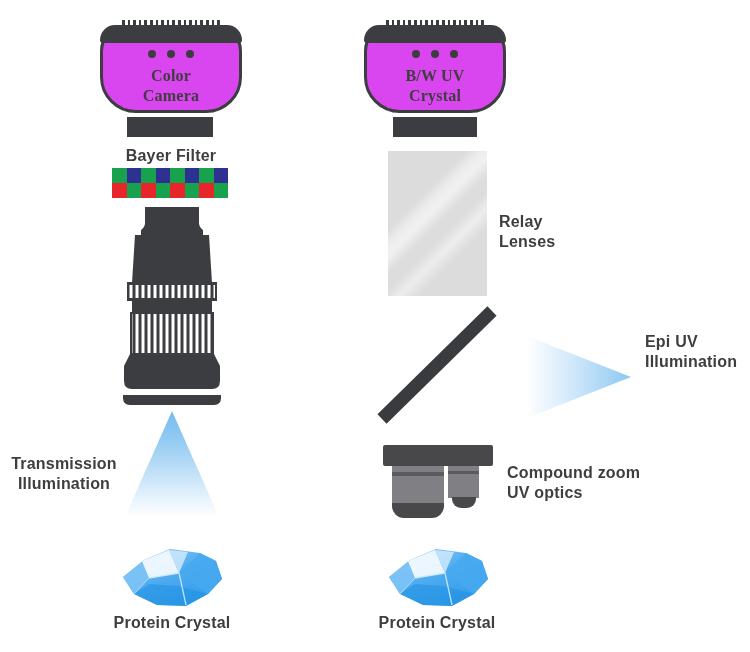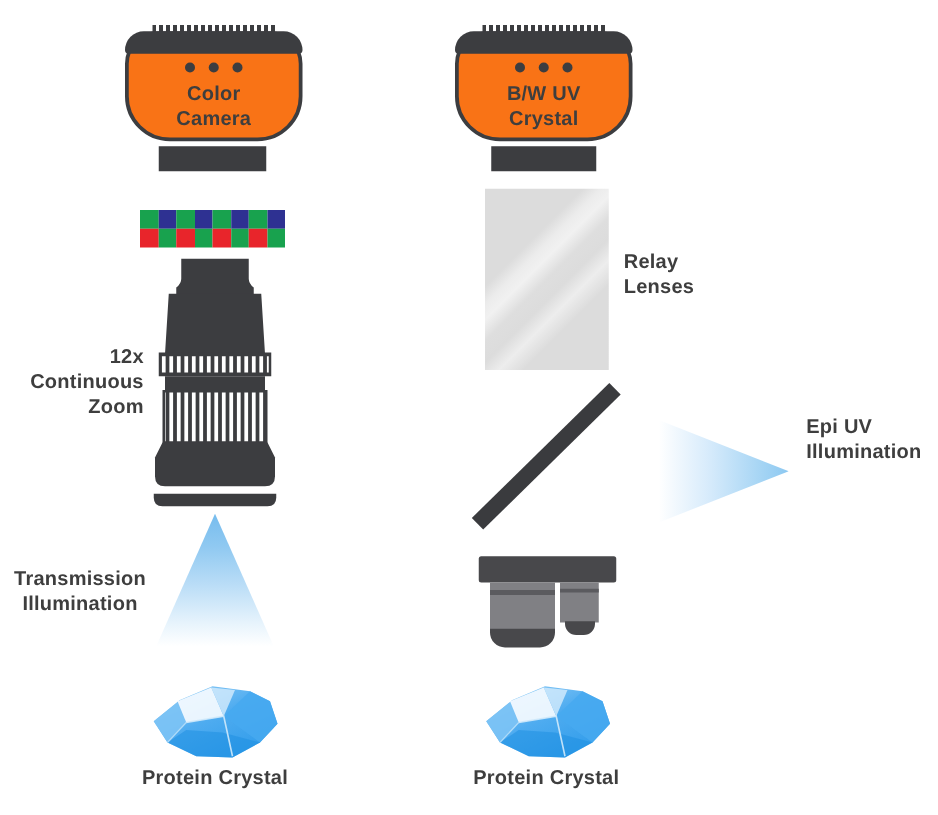--- a/index.html
+++ b/index.html
@@ -10,22 +10,22 @@
   .abs{position:absolute;}
   .label{
     font-weight:bold;font-size:16px;line-height:20px;
     white-space:pre-line;letter-spacing:.2px;color:#3e3e3e;
   }
   .center{text-align:center;}
   .right{text-align:right;}
 
   
   .camera{
-    position:absolute;width:142px;height:88px;background:#f97316;
-    border:3px solid #3c3d40;border-radius:26px 26px 36px 36px;box-sizing:border-box;
+    position:absolute;width:142px;height:88px;background:#d946ef;
+    border:3px solid #3c3d40;border-radius:26px 26px 36px 36px;box-sizing:border-box;font-family:Liberation Serif, serif;
   }
   .cam-cap{
     position:absolute;top:-3px;left:-3px;right:-3px;height:18px;
     background:#3c3d40;border-radius:26px 26px 5px 5px;
   }
   .cam-teeth{
     position:absolute;top:-8px;left:50%;transform:translateX(-50%);
     width:98px;height:6px;
     background:repeating-linear-gradient(90deg,#3c3d40 0 2.6px,transparent 2.6px 5.6px);
   }
@@ -76,20 +76,21 @@
     <div class="cam-dots">
         <i></i>
         <i></i>
         <i></i>
       </div>
     <div class="cam-label label center">Color
 Camera</div>
   </div>
   <div class="mount" style="left:127px;top:117px;width:86px;height:20px"></div>
 
+  <div class="abs label center" style="left:95px;top:146px;width:152px">Bayer Filter</div>
   <div class="bayer">
       <div style="background: rgb(24, 162, 78);"></div>
       <div style="background: rgb(46, 49, 146);"></div>
       <div style="background: rgb(24, 162, 78);"></div>
       <div style="background: rgb(46, 49, 146);"></div>
       <div style="background: rgb(24, 162, 78);"></div>
       <div style="background: rgb(46, 49, 146);"></div>
       <div style="background: rgb(24, 162, 78);"></div>
       <div style="background: rgb(46, 49, 146);"></div>
       <div style="background: rgb(232, 37, 43);"></div>
@@ -112,23 +113,20 @@
     <path d="M23,1 L77,1 L77,17 Q77,21 81,24 L81,30 L19,30 L19,24 Q23,21 23,17 Z" fill="#3c3d40"></path>
     <path d="M13,29 L87,29 L90,77 L10,77 Z" fill="#3c3d40"></path>
     <rect x="5" y="76" width="90" height="19" fill="#3c3d40"></rect>
     <rect x="7" y="79" width="86" height="13" fill="url(#ribs)"></rect>
     <rect x="10" y="95" width="80" height="12" fill="#3c3d40"></rect>
     <rect x="8" y="106" width="84" height="43" fill="#3c3d40"></rect>
     <rect x="10" y="108" width="80" height="39" fill="url(#ribs)"></rect>
     <path d="M8,148 L92,148 L98,160 L98,175 Q98,183 90,183 L10,183 Q2,183 2,175 L2,160 Z" fill="#3c3d40"></path>
     <path d="M1,189 L99,189 L99,192 Q99,199 92,199 L8,199 Q1,199 1,192 Z" fill="#3c3d40"></path>
   </svg>
-  <div class="abs label right" style="left:10px;top:276px;width:105px">12x
-Continuous
-Zoom</div>
 
   <div class="cone-up"></div>
   <div class="abs label center" style="left:0px;top:454px;width:128px">Transmission
 Illumination</div>
 
   <svg width="0" height="0" style="position:absolute">
     <defs>
       <linearGradient id="cg" x1="0" y1="0" x2="0.8" y2="1">
         <stop offset="0" stop-color="#9ed4f8"></stop>
         <stop offset="0.5" stop-color="#4facf0"></stop>
@@ -156,40 +154,42 @@
         <i></i>
         <i></i>
         <i></i>
       </div>
     <div class="cam-label label center">B/W UV
 Crystal</div>
   </div>
   <div class="mount" style="left:393px;top:117px;width:84px;height:20px"></div>
 
   <div class="relay"></div>
-  <div class="abs label" style="left:499px;top:200px">Relay
+  <div class="abs label" style="left:499px;top:212px">Relay
 Lenses</div>
 
   <svg class="abs" style="left:372px;top:302px" width="130" height="125" viewBox="0 0 130 125">
     <line x1="10" y1="117" x2="120" y2="9" stroke="#3a3b3e" stroke-width="13"></line>
   </svg>
 
   <div class="cone-right"></div>
   <div class="abs label" style="left:645px;top:332px">Epi UV
 Illumination</div>
 
   <div class="turret-bar"></div>
   <div class="obj-body" style="left:392px;top:466px;width:52px;height:38px">
     <div class="obj-joint" style="top:6px"></div>
   </div>
   <div class="obj-cap" style="left:392px;top:503px;width:52px;height:15px;border-radius:0 0 12px 12px"></div>
   <div class="obj-body" style="left:448px;top:466px;width:31px;height:32px">
     <div class="obj-joint" style="top:5px;height:3px"></div>
   </div>
   <div class="obj-cap" style="left:452px;top:497px;width:24px;height:11px;border-radius:0 0 9px 9px"></div>
+  <div class="abs label" style="left:507px;top:463px">Compound zoom
+UV optics</div>
 
   <svg class="abs" style="left:388px;top:547px" width="101" height="62" viewBox="0 0 101 62">
     <polygon points="1,30 22,13 48,2 78,6 94,14 100,32 86,47 64,59 35,58 12,47" fill="url(#cg)"></polygon>
     <polygon points="78,6 94,14 100,32 86,47 57,26" fill="#46a9f0" opacity="0.85"></polygon>
     <polygon points="1,30 22,13 27,31 12,47" fill="#7cc3f5" opacity="0.9"></polygon>
     <polygon points="12,47 35,58 64,59 86,47 56,39 27,37" fill="#1f8fe2" opacity="0.55"></polygon>
     <polygon points="20,14 47,3 57,26 27,31" fill="#f6fbff" opacity="0.92"></polygon>
     <polygon points="47,3 66,5 57,26" fill="#d6ecfc" opacity="0.8"></polygon>
     <polyline points="27,31 57,26 64,58" fill="none" stroke="#cfe9fb" stroke-width="1.3" opacity="0.9"></polyline>
     <polyline points="12,47 27,31" fill="none" stroke="#cfe9fb" stroke-width="1" opacity="0.7"></polyline>

